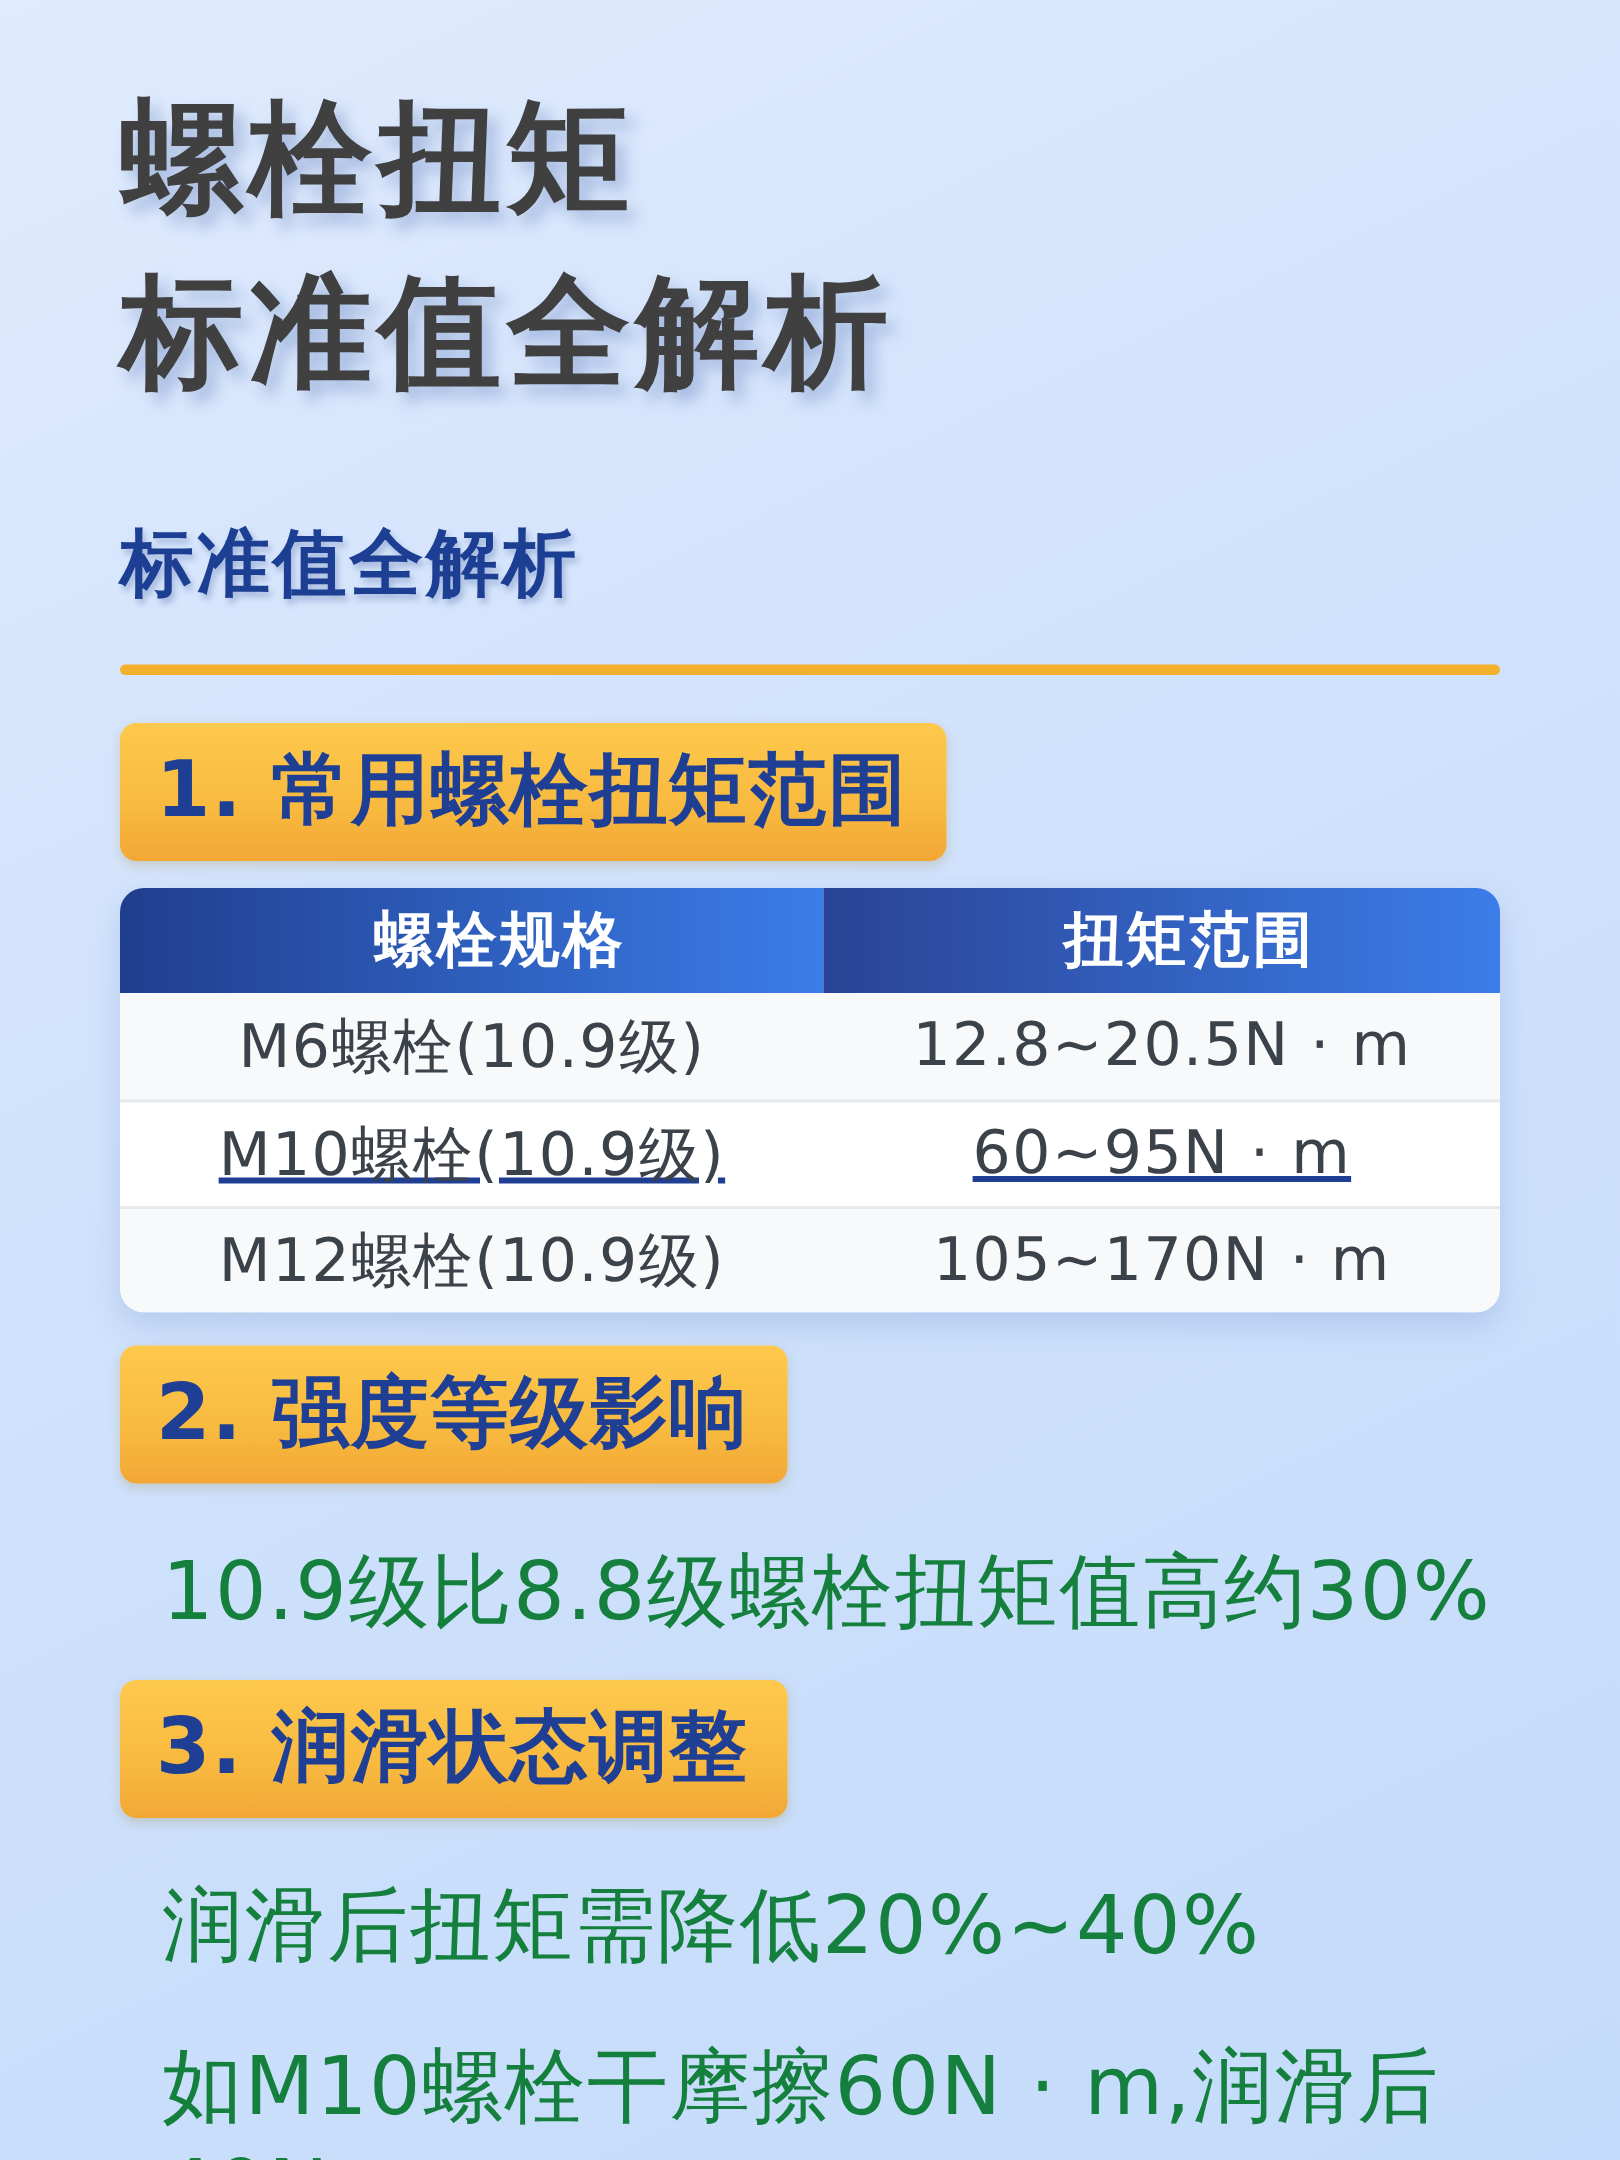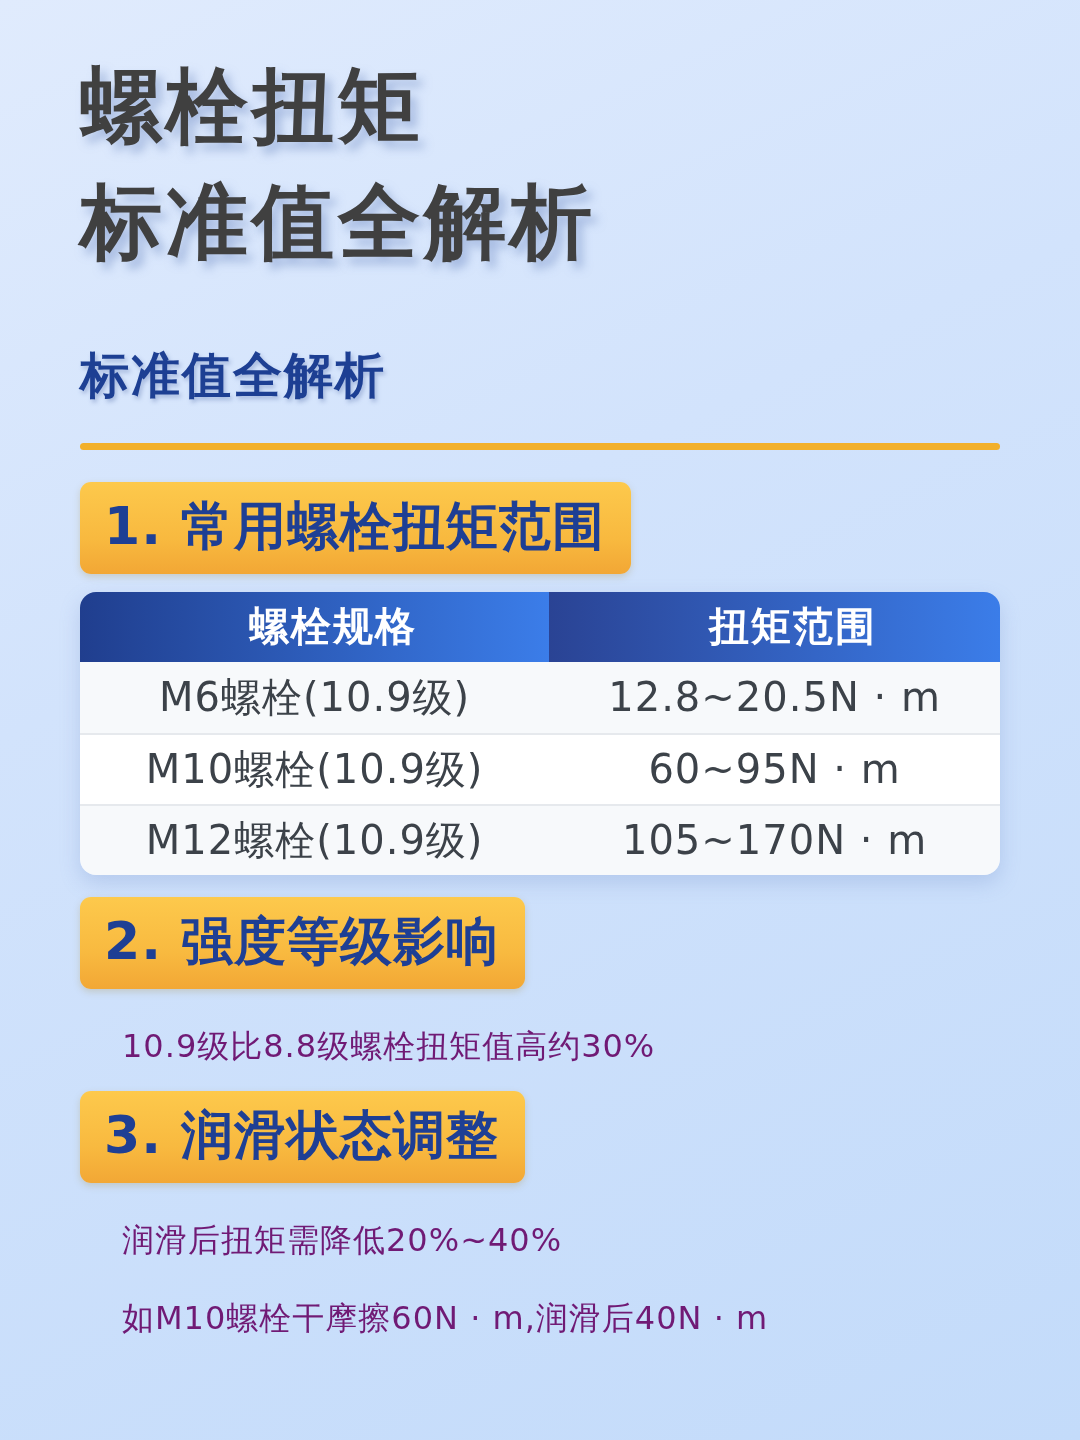--- a/index.html
+++ b/index.html
@@ -64,34 +64,34 @@
     color: #ffffff;
     font-size: 40px;
     font-weight: 800;
     letter-spacing: 2px;
     padding-left: 37px;
   }
   .th.c1 { width: 51%; background: linear-gradient(90deg, #203e8e 0%, #3b7de9 100%); }
   .th.c2 { width: 49%; background: linear-gradient(90deg, #2a4394 0%, #3b7de9 100%); }
   .tr { display: flex; height: 71px; }
   .tr.odd  { background: #f7f9fb; }
-  .tr.even { background: #ffffff; }
+  .tr.even { background: #ffffff; text-decoration: underline; }
   .tr + .tr { border-top: 2px solid #e6e9ed; }
   .td {
     display: flex; align-items: center; justify-content: center;
     font-size: 40px;
     color: #3c4249;
     letter-spacing: 1px;
   }
   .td.c1 { width: 51%; }
   .td.c2 { width: 49%; }
   .body-text {
-    margin: 36px 0 0 42px;
-    font-size: 32px;
-    color: #701a75;
+    margin: 36px 0 0 28px;
+    font-size: 54px;
+    color: #15803d;
     letter-spacing: 1px;
   }
   .body-text.tight { margin-top: 34px; }
 </style>
 </head>
 <body>
 
 <div class="poster">
 
   <div class="title">

